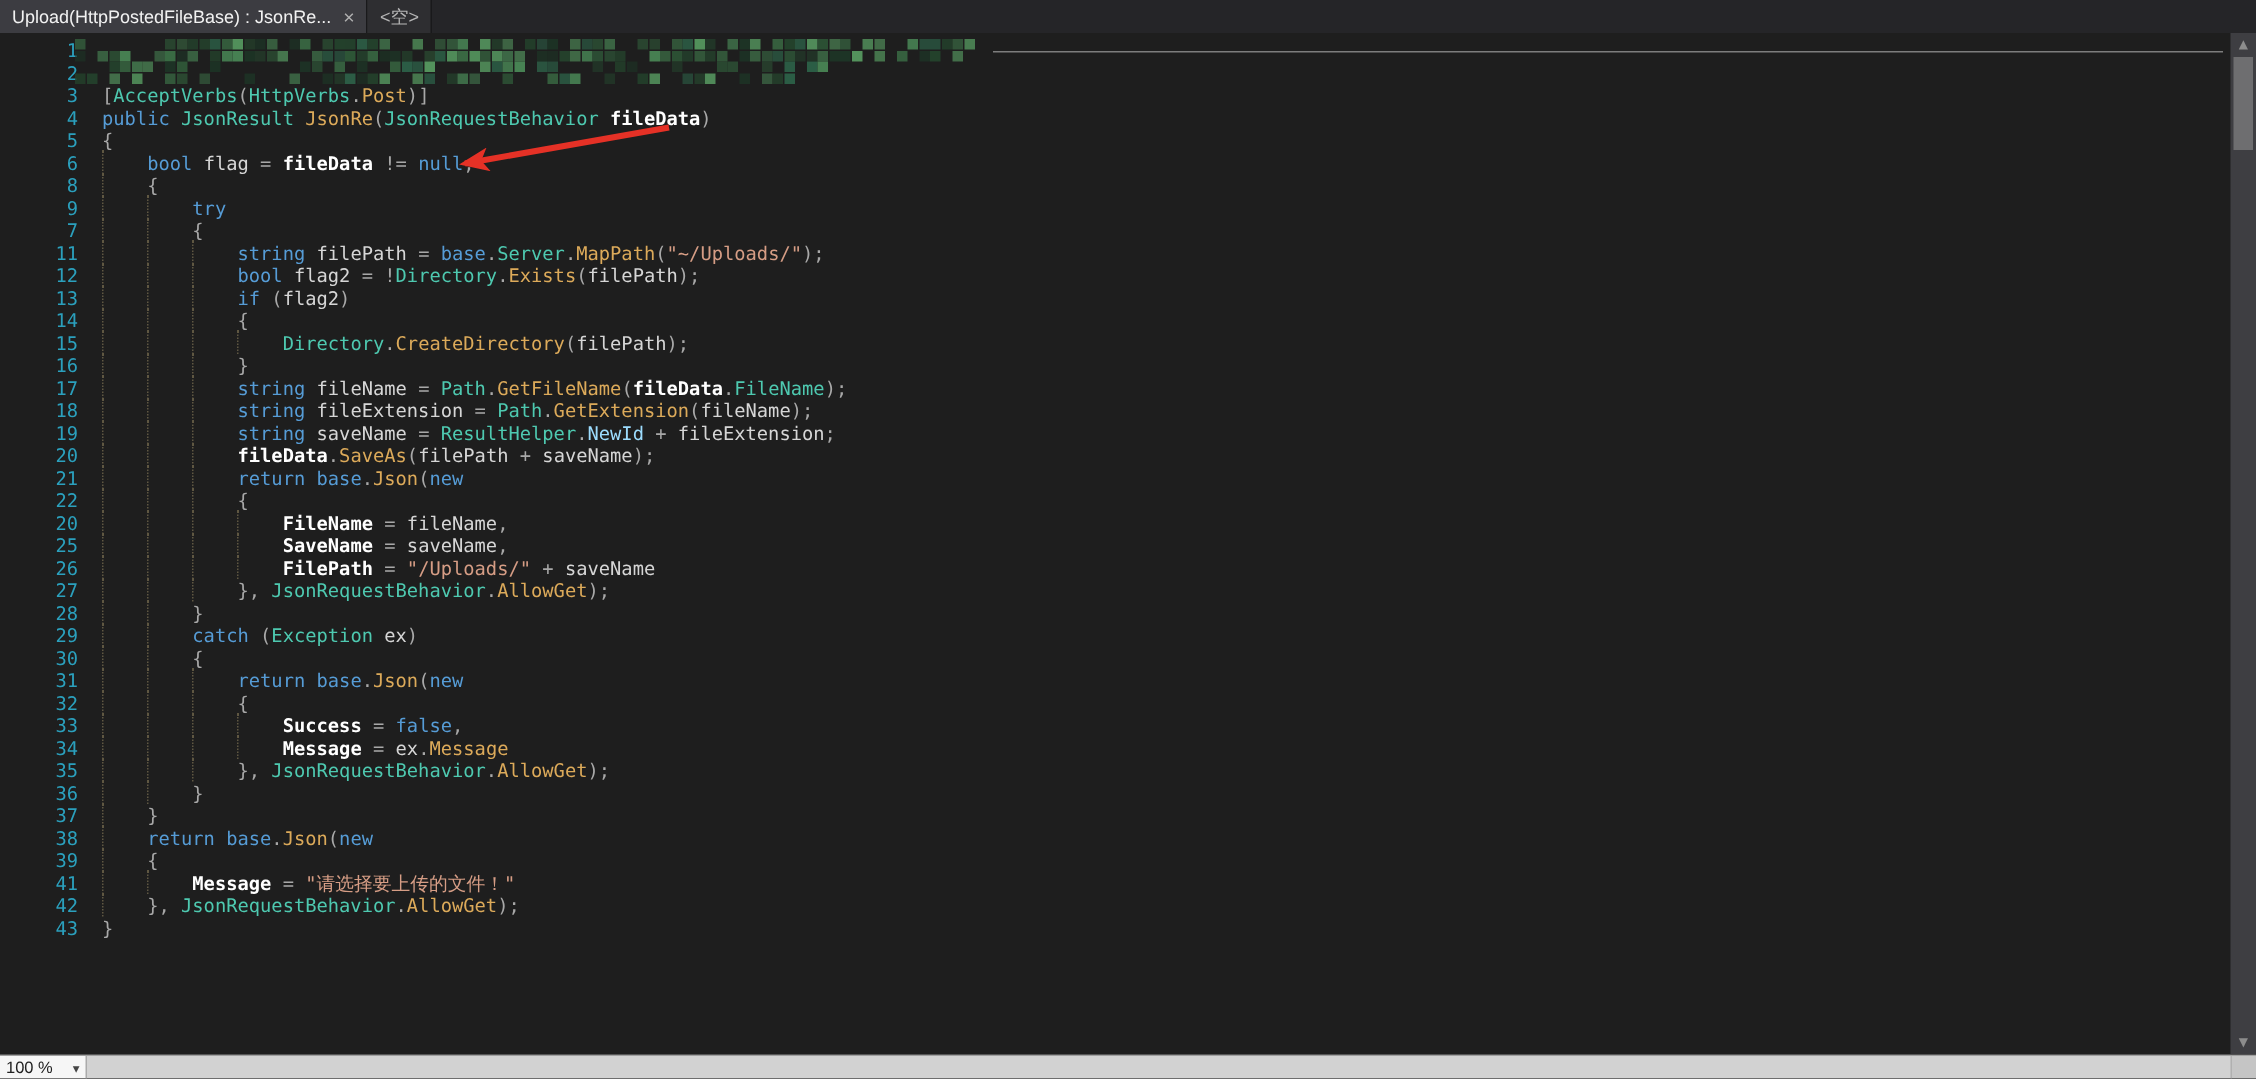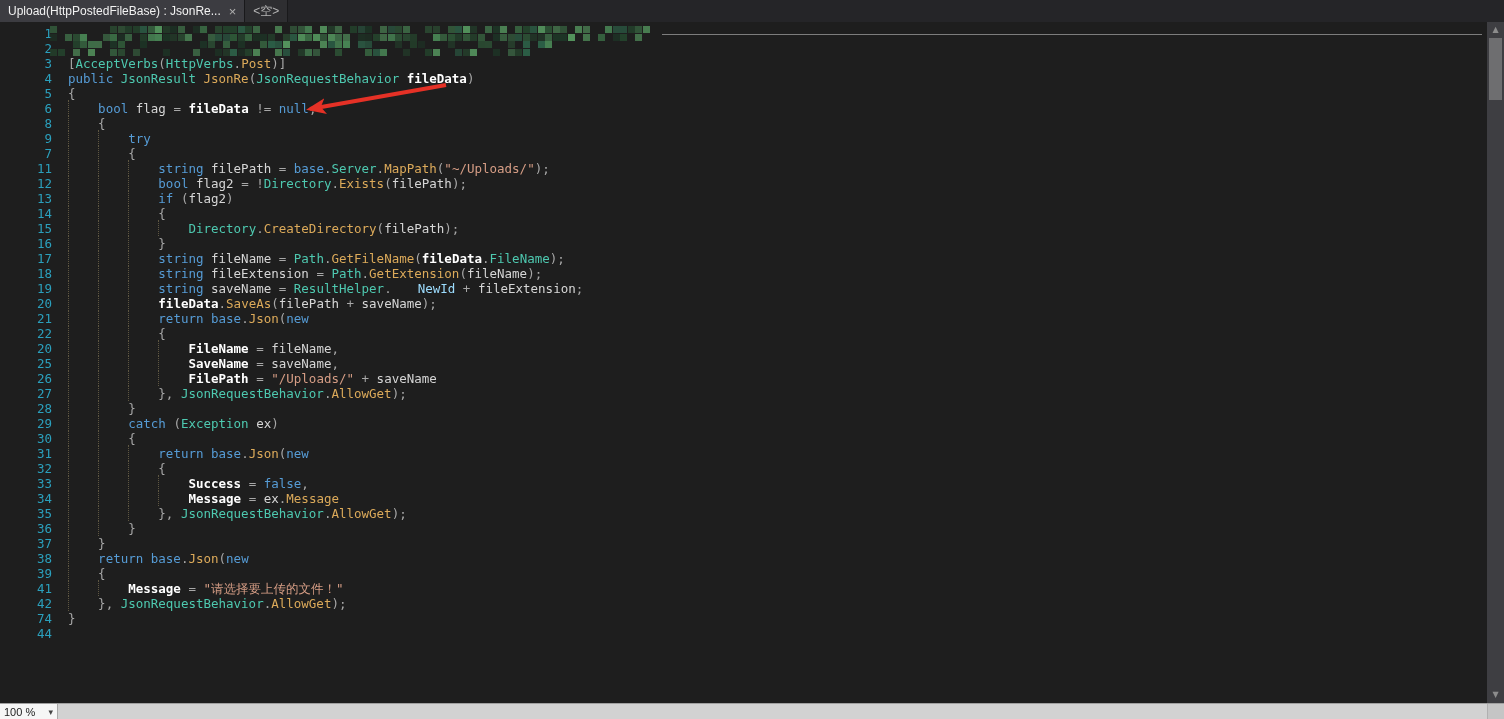--- a/index.html
+++ b/index.html
@@ -22,21 +22,21 @@
   .g{display:inline-block;position:relative;}
   .g::before{content:"";position:absolute;left:0;top:-1px;height:16px;border-left:1px dotted var(--guide);}
 
   .tk-k{color:var(--kw);}
   .tk-t{color:var(--type);}
   .tk-m{color:var(--method);}
   .tk-s{color:var(--str);}
   .tk-p{color:var(--param);font-weight:bold;}
   .tk-v{color:var(--local);}
   .tk-o{color:var(--punct);}
-  .tk-pb{color:var(--pblue);margin-left:26px;}
+  .tk-pb{color:var(--pblue);}
 
   
   .censored{position:absolute;left:50px;top:4px;width:614px;height:30px;pointer-events:none;}
   .censored i{position:absolute;display:block;}
 
   
   .hline{position:absolute;left:662px;top:12px;width:820px;height:1px;background:#7d7d7d;}
 
   
   .arrow{position:absolute;left:268px;top:56px;pointer-events:none;}
@@ -105,22 +105,21 @@
       <div class="line"><span class="num">32</span><span class="codetxt"><span class="g">&nbsp;&nbsp;&nbsp;&nbsp;</span><span class="g">&nbsp;&nbsp;&nbsp;&nbsp;</span><span class="g">&nbsp;&nbsp;&nbsp;&nbsp;</span><span class="tk-o">{</span></span></div>
       <div class="line"><span class="num">33</span><span class="codetxt"><span class="g">&nbsp;&nbsp;&nbsp;&nbsp;</span><span class="g">&nbsp;&nbsp;&nbsp;&nbsp;</span><span class="g">&nbsp;&nbsp;&nbsp;&nbsp;</span><span class="g">&nbsp;&nbsp;&nbsp;&nbsp;</span><span class="tk-p">Success </span><span class="tk-o">= </span><span class="tk-k">false</span><span class="tk-o">,</span></span></div>
       <div class="line"><span class="num">34</span><span class="codetxt"><span class="g">&nbsp;&nbsp;&nbsp;&nbsp;</span><span class="g">&nbsp;&nbsp;&nbsp;&nbsp;</span><span class="g">&nbsp;&nbsp;&nbsp;&nbsp;</span><span class="g">&nbsp;&nbsp;&nbsp;&nbsp;</span><span class="tk-p">Message </span><span class="tk-o">= </span><span class="tk-v">ex</span><span class="tk-o">.</span><span class="tk-m">Message</span></span></div>
       <div class="line"><span class="num">35</span><span class="codetxt"><span class="g">&nbsp;&nbsp;&nbsp;&nbsp;</span><span class="g">&nbsp;&nbsp;&nbsp;&nbsp;</span><span class="g">&nbsp;&nbsp;&nbsp;&nbsp;</span><span class="tk-o">}, </span><span class="tk-t">JsonRequestBehavior</span><span class="tk-o">.</span><span class="tk-m">AllowGet</span><span class="tk-o">);</span></span></div>
       <div class="line"><span class="num">36</span><span class="codetxt"><span class="g">&nbsp;&nbsp;&nbsp;&nbsp;</span><span class="g">&nbsp;&nbsp;&nbsp;&nbsp;</span><span class="tk-o">}</span></span></div>
       <div class="line"><span class="num">37</span><span class="codetxt"><span class="g">&nbsp;&nbsp;&nbsp;&nbsp;</span><span class="tk-o">}</span></span></div>
       <div class="line"><span class="num">38</span><span class="codetxt"><span class="g">&nbsp;&nbsp;&nbsp;&nbsp;</span><span class="tk-k">return </span><span class="tk-k">base</span><span class="tk-o">.</span><span class="tk-m">Json</span><span class="tk-o">(</span><span class="tk-k">new</span></span></div>
       <div class="line"><span class="num">39</span><span class="codetxt"><span class="g">&nbsp;&nbsp;&nbsp;&nbsp;</span><span class="tk-o">{</span></span></div>
       <div class="line"><span class="num">41</span><span class="codetxt"><span class="g">&nbsp;&nbsp;&nbsp;&nbsp;</span><span class="g">&nbsp;&nbsp;&nbsp;&nbsp;</span><span class="tk-p">Message </span><span class="tk-o">= </span><span class="tk-s">"请选择要上传的文件！"</span></span></div>
       <div class="line"><span class="num">42</span><span class="codetxt"><span class="g">&nbsp;&nbsp;&nbsp;&nbsp;</span><span class="tk-o">}, </span><span class="tk-t">JsonRequestBehavior</span><span class="tk-o">.</span><span class="tk-m">AllowGet</span><span class="tk-o">);</span></span></div>
-      <div class="line"><span class="num">74</span><span class="codetxt"><span class="tk-o">}</span></span></div>
-      <div class="line"><span class="num">44</span><span class="codetxt"></span></div>
+      <div class="line"><span class="num">43</span><span class="codetxt"><span class="tk-o">}</span></span></div>
     </div>
 
   <div class="censored">
       <i style="left: 0px; top: 0px; width: 7px; height: 7px; background: rgb(58, 107, 68); opacity: 0.68;"></i>
       <i style="left: 60px; top: 0px; width: 7px; height: 7px; background: rgb(46, 86, 55); opacity: 0.67;"></i>
       <i style="left: 67.5px; top: 0px; width: 7px; height: 7px; background: rgb(58, 107, 68); opacity: 0.58;"></i>
       <i style="left: 75px; top: 0px; width: 7px; height: 7px; background: rgb(36, 66, 44); opacity: 0.84;"></i>
       <i style="left: 82.5px; top: 0px; width: 7px; height: 7px; background: rgb(36, 66, 44); opacity: 0.86;"></i>
       <i style="left: 90px; top: 0px; width: 7px; height: 7px; background: rgb(44, 94, 70); opacity: 0.84;"></i>
       <i style="left: 97.5px; top: 0px; width: 7px; height: 7px; background: rgb(58, 107, 68); opacity: 0.78;"></i>

